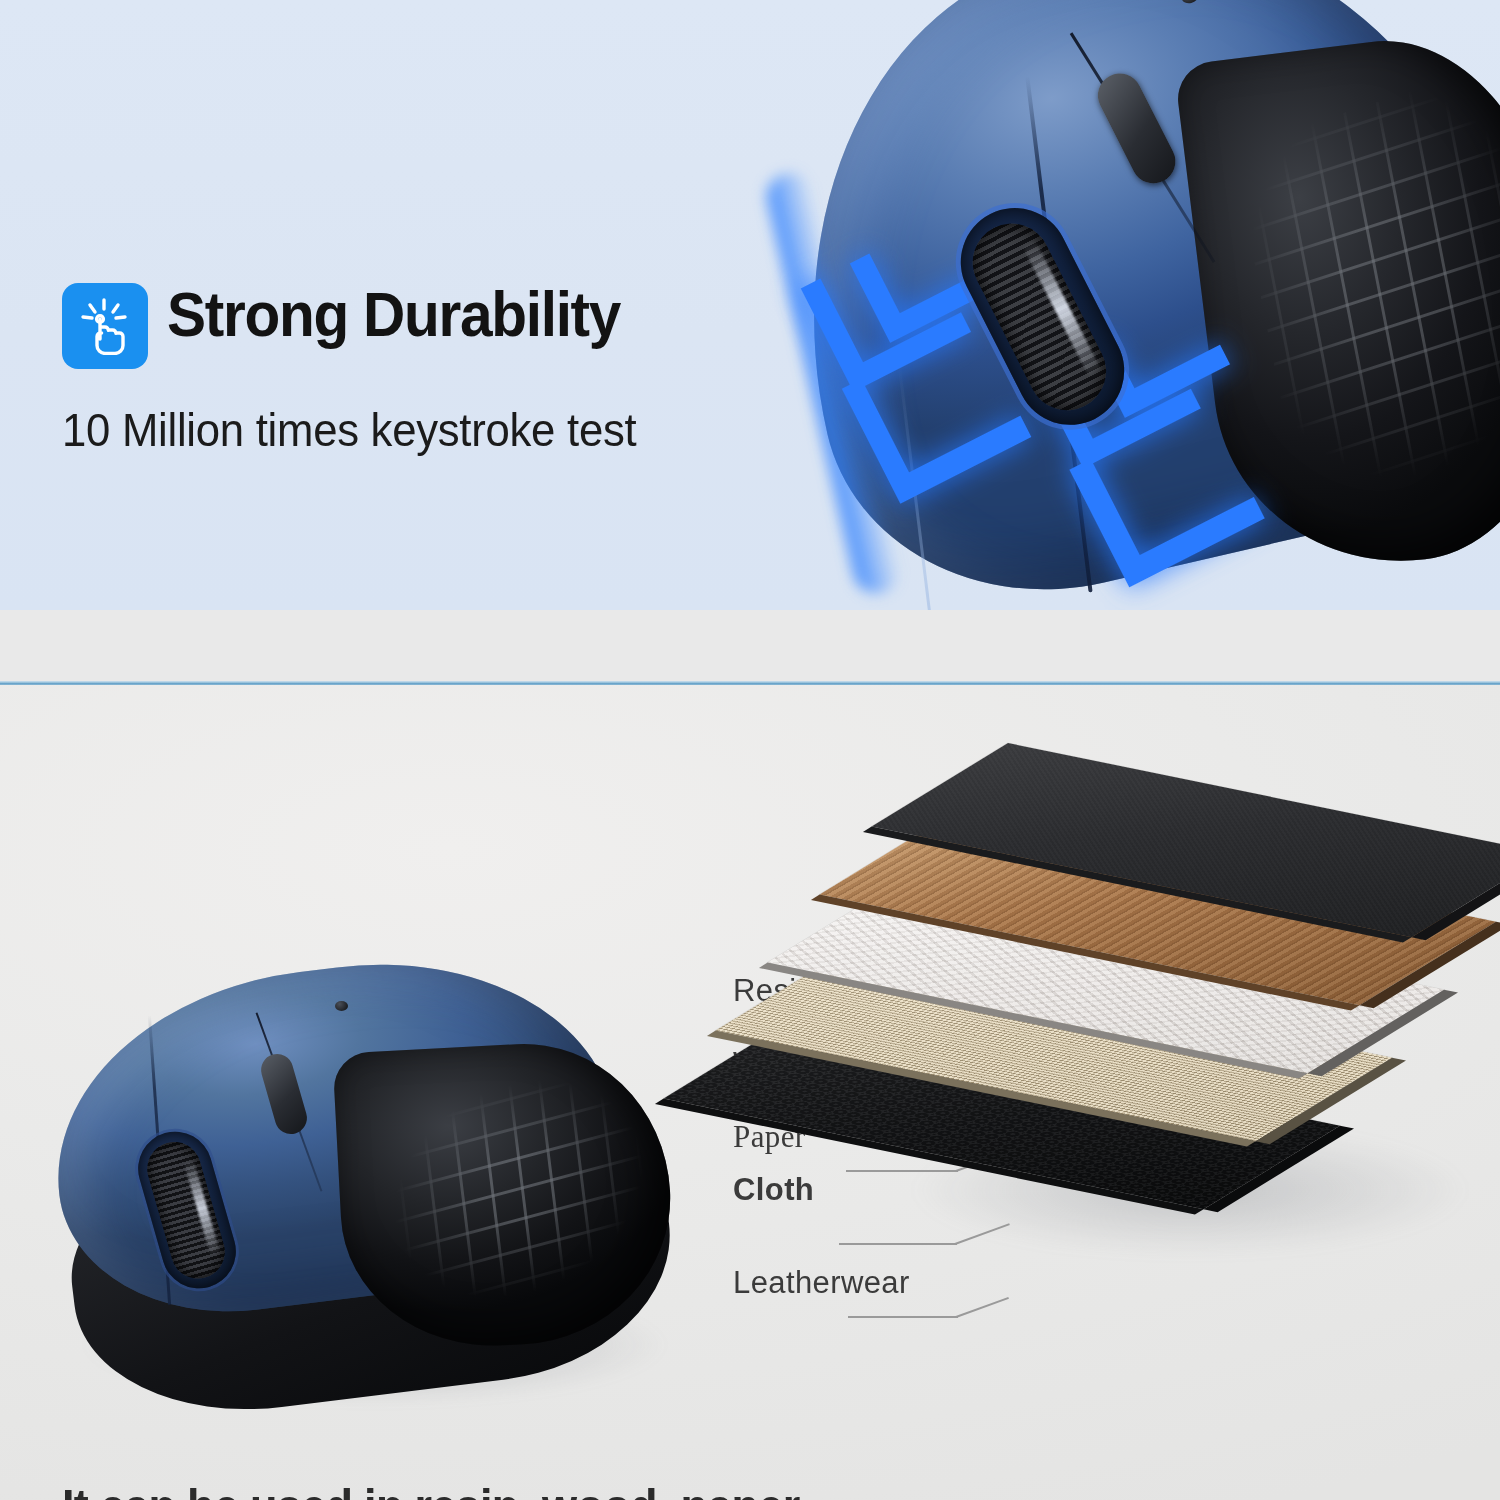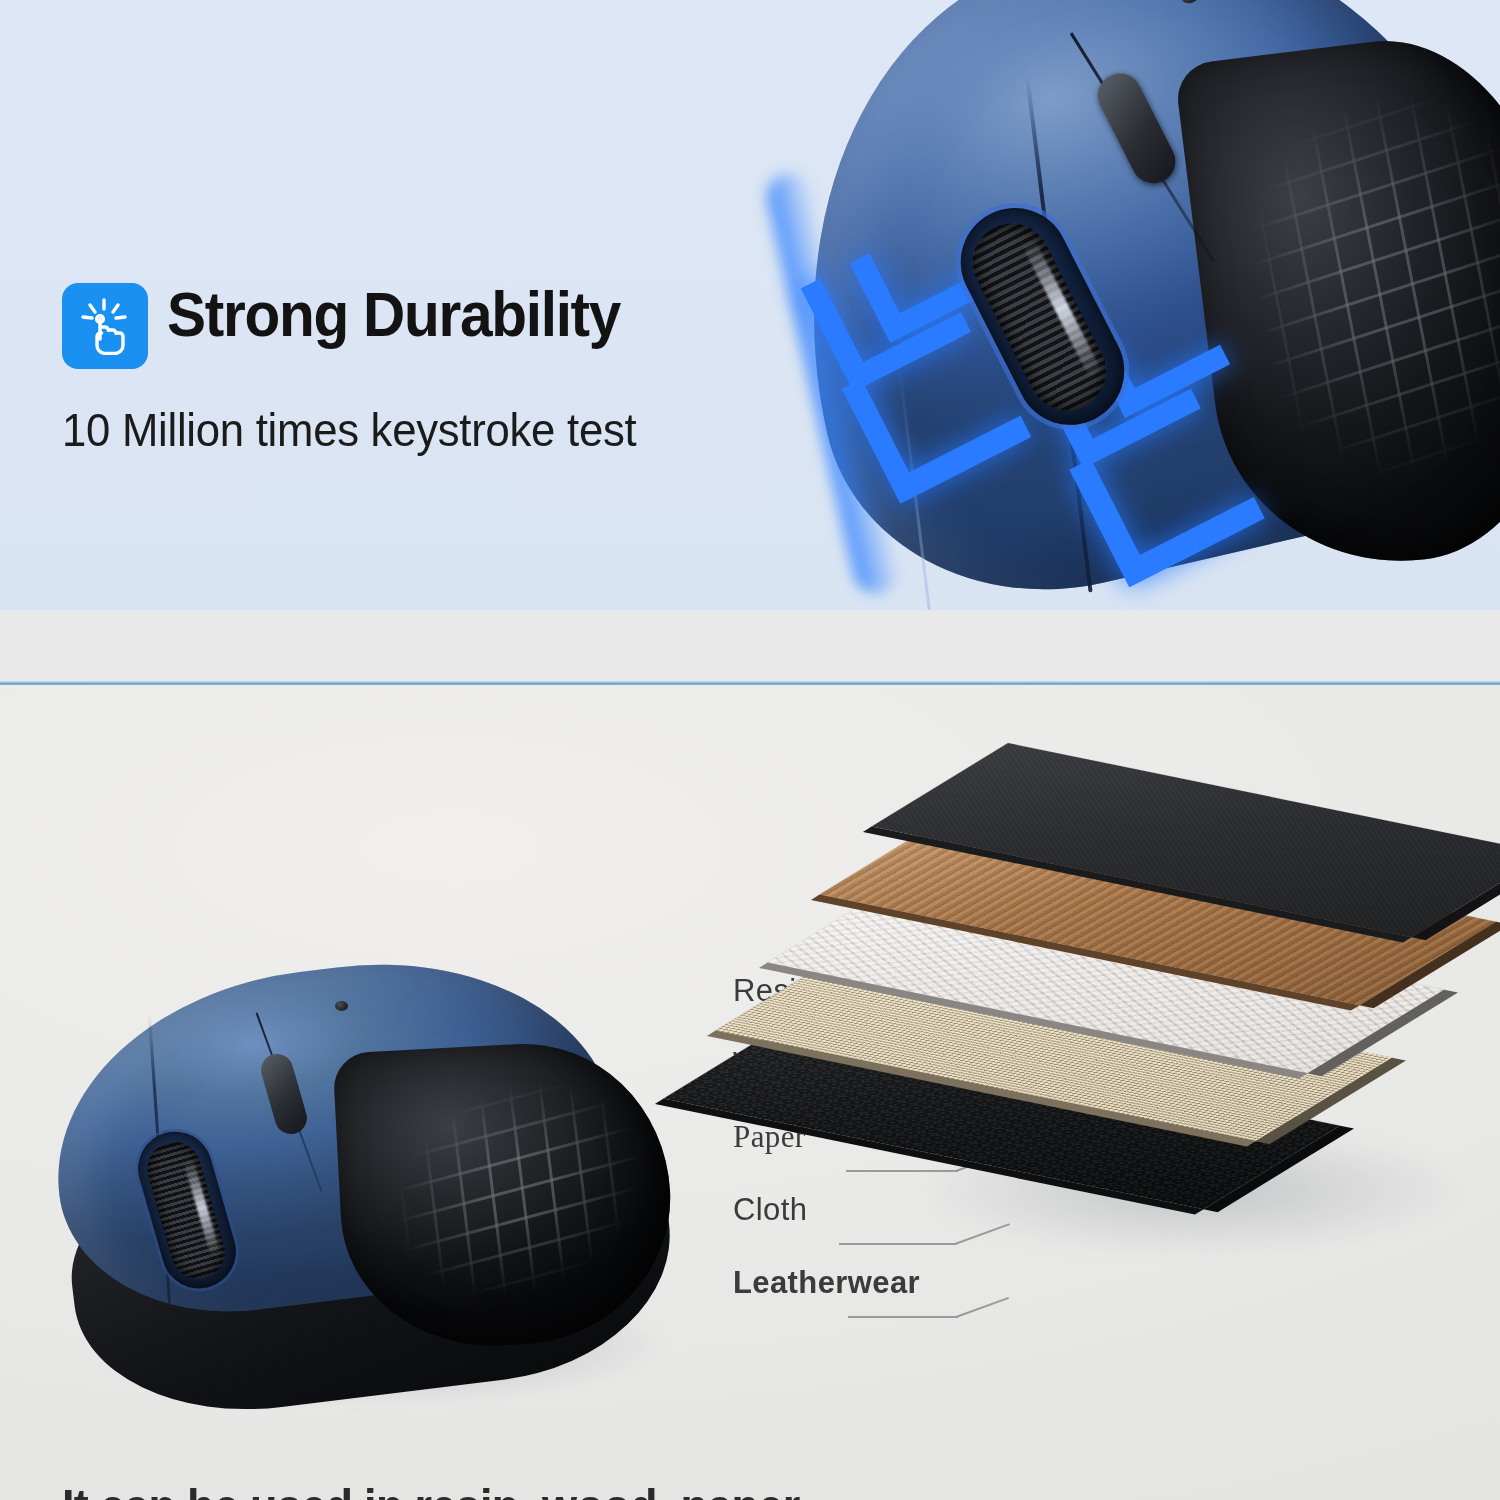--- a/index.html
+++ b/index.html
@@ -445,22 +445,22 @@
     <div class="leader" style="left:949px;top:339px;width:60px;transform:rotate(-19deg);"></div>
 
     <div class="mlabel" style="left:733px;top:361px;">Woodiness</div>
     <div class="leader" style="left:903px;top:412px;width:68px;"></div>
     <div class="leader" style="left:969px;top:412px;width:58px;transform:rotate(-20deg);"></div>
 
     <div class="mlabel" style="left:733px;top:434px;font-family:Liberation Serif, serif;">Paper</div>
     <div class="leader" style="left:846px;top:485px;width:112px;"></div>
     <div class="leader" style="left:956px;top:485px;width:62px;transform:rotate(-20deg);"></div>
 
-    <div class="mlabel" style="left:733px;top:507px;">Cloth</div>
+    <div class="mlabel" style="left:733px;top:487px;font-weight:bold;">Cloth</div>
     <div class="leader" style="left:839px;top:558px;width:118px;"></div>
     <div class="leader" style="left:955px;top:558px;width:58px;transform:rotate(-20deg);"></div>
 
-    <div class="mlabel" style="left:733px;top:580px;font-weight:bold;">Leatherwear</div>
+    <div class="mlabel" style="left:733px;top:580px;">Leatherwear</div>
     <div class="leader" style="left:848px;top:631px;width:110px;"></div>
     <div class="leader" style="left:956px;top:631px;width:56px;transform:rotate(-20deg);"></div>
 
   </div>
 </div>
 
 </body></html>

